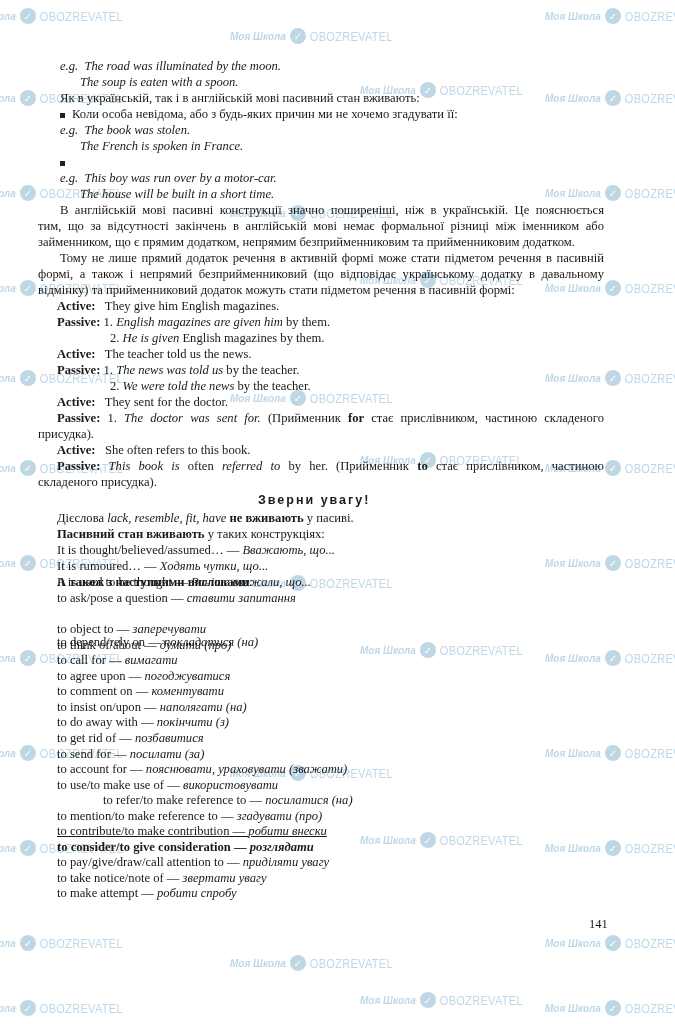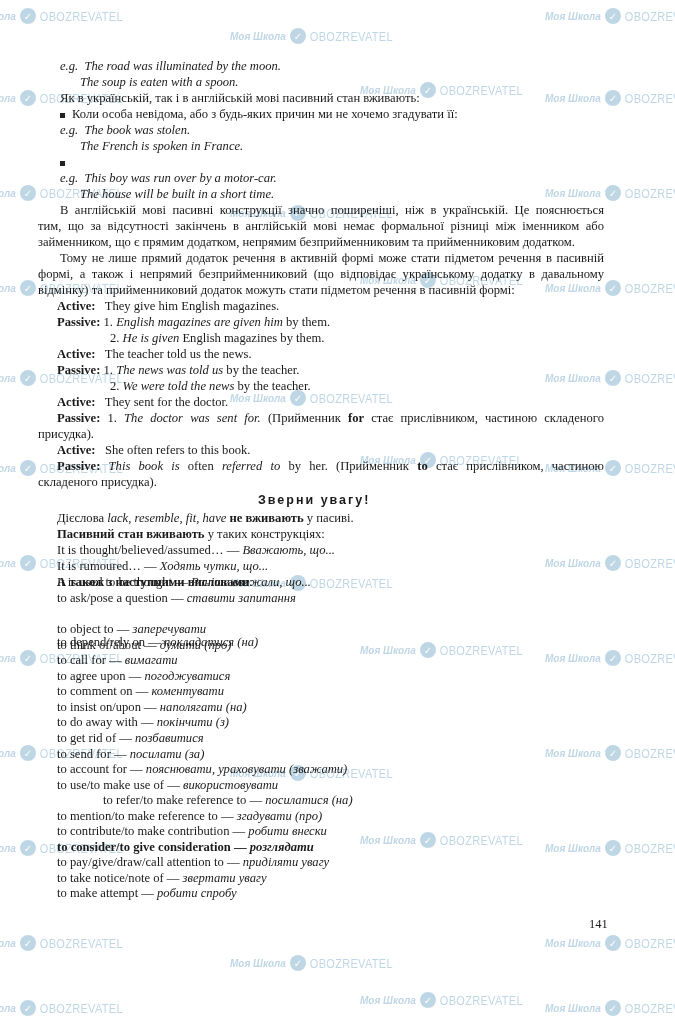--- a/index.html
+++ b/index.html
@@ -259,21 +259,21 @@
       <div class="ln" style="left: 57px; top: 668.75px;"><span>to agree upon — </span><i>погоджуватися</i></div>
       <div class="ln" style="left: 57px; top: 684.3px;"><span>to comment on — </span><i>коментувати</i></div>
       <div class="ln" style="left: 57px; top: 699.85px;"><span>to insist on/upon — </span><i>наполягати (на)</i></div>
       <div class="ln" style="left: 57px; top: 715.4px;"><span>to do away with — </span><i>покінчити (з)</i></div>
       <div class="ln" style="left: 57px; top: 730.95px;"><span>to get rid of — </span><i>позбавитися</i></div>
       <div class="ln" style="left: 57px; top: 746.5px;"><span>to send for — </span><i>посилати (за)</i></div>
       <div class="ln" style="left: 57px; top: 762.05px;"><span>to account for — </span><i>пояснювати, ураховувати (зважати)</i></div>
       <div class="ln" style="left: 57px; top: 777.6px;"><span>to use/to make use of — </span><i>використовувати</i></div>
       <div class="ln" style="left: 57px; top: 793.15px; margin-left: 46px;"><span>to refer/to make reference to — </span><i>посилатися (на)</i></div>
       <div class="ln" style="left: 57px; top: 808.7px;"><span>to mention/to make reference to — </span><i>згадувати (про)</i></div>
-      <div class="ln" style="left: 57px; top: 824.25px;"><span>to contribute/to make contribution — </span><i>робити внески</i></div>
+      <div class="ln" style="left: 57px; top: 824.25px; text-decoration: underline;"><span>to contribute/to make contribution — </span><i>робити внески</i></div>
       <div class="ln" style="left: 57px; top: 839.8px; font-weight: bold;"><span>to consider/to give consideration — </span><i>розглядати</i></div>
       <div class="ln" style="left: 57px; top: 855.35px; text-align: right;"><span>to pay/give/draw/call attention to — </span><i>приділяти увагу</i></div>
       <div class="ln" style="left: 57px; top: 870.9px; font-family: Liberation Serif, serif;"><span>to take notice/note of — </span><i>звертати увагу</i></div>
       <div class="ln" style="left: 57px; top: 886.45px;"><span>to make attempt — </span><i>робити спробу</i></div>
     </div>
 
   <div class="pnum">141</div>
 </div>
 
 </body></html>

